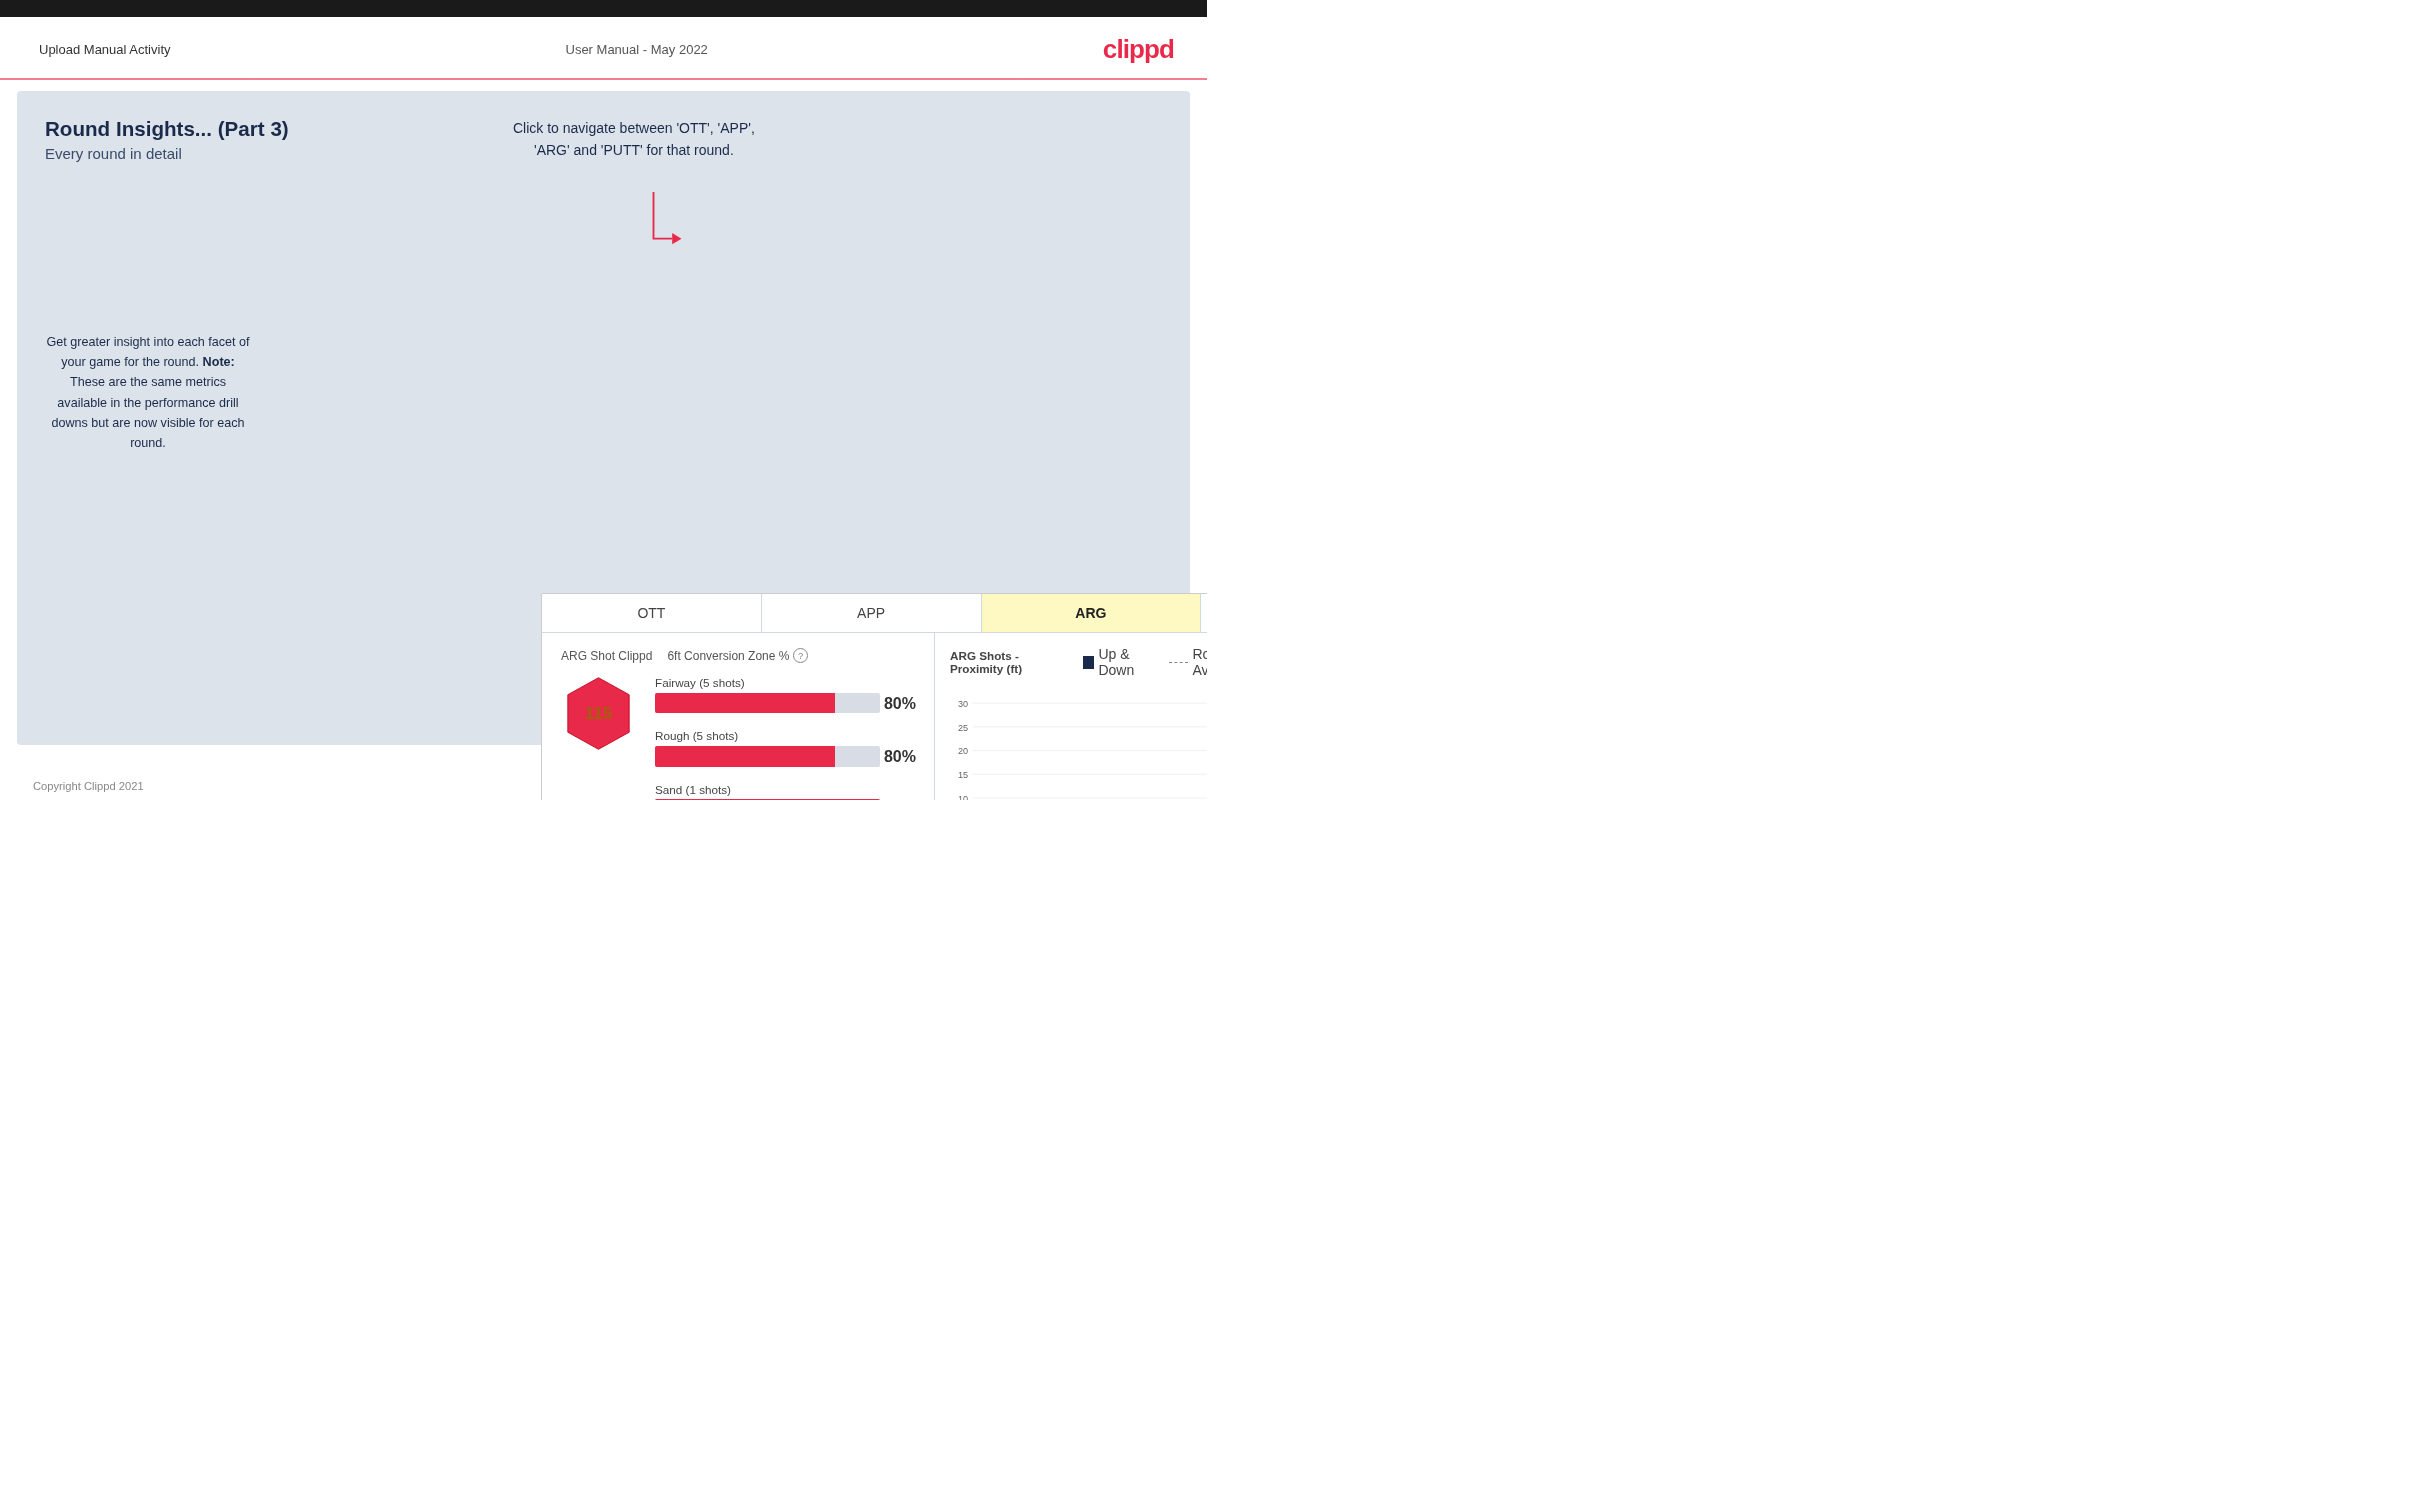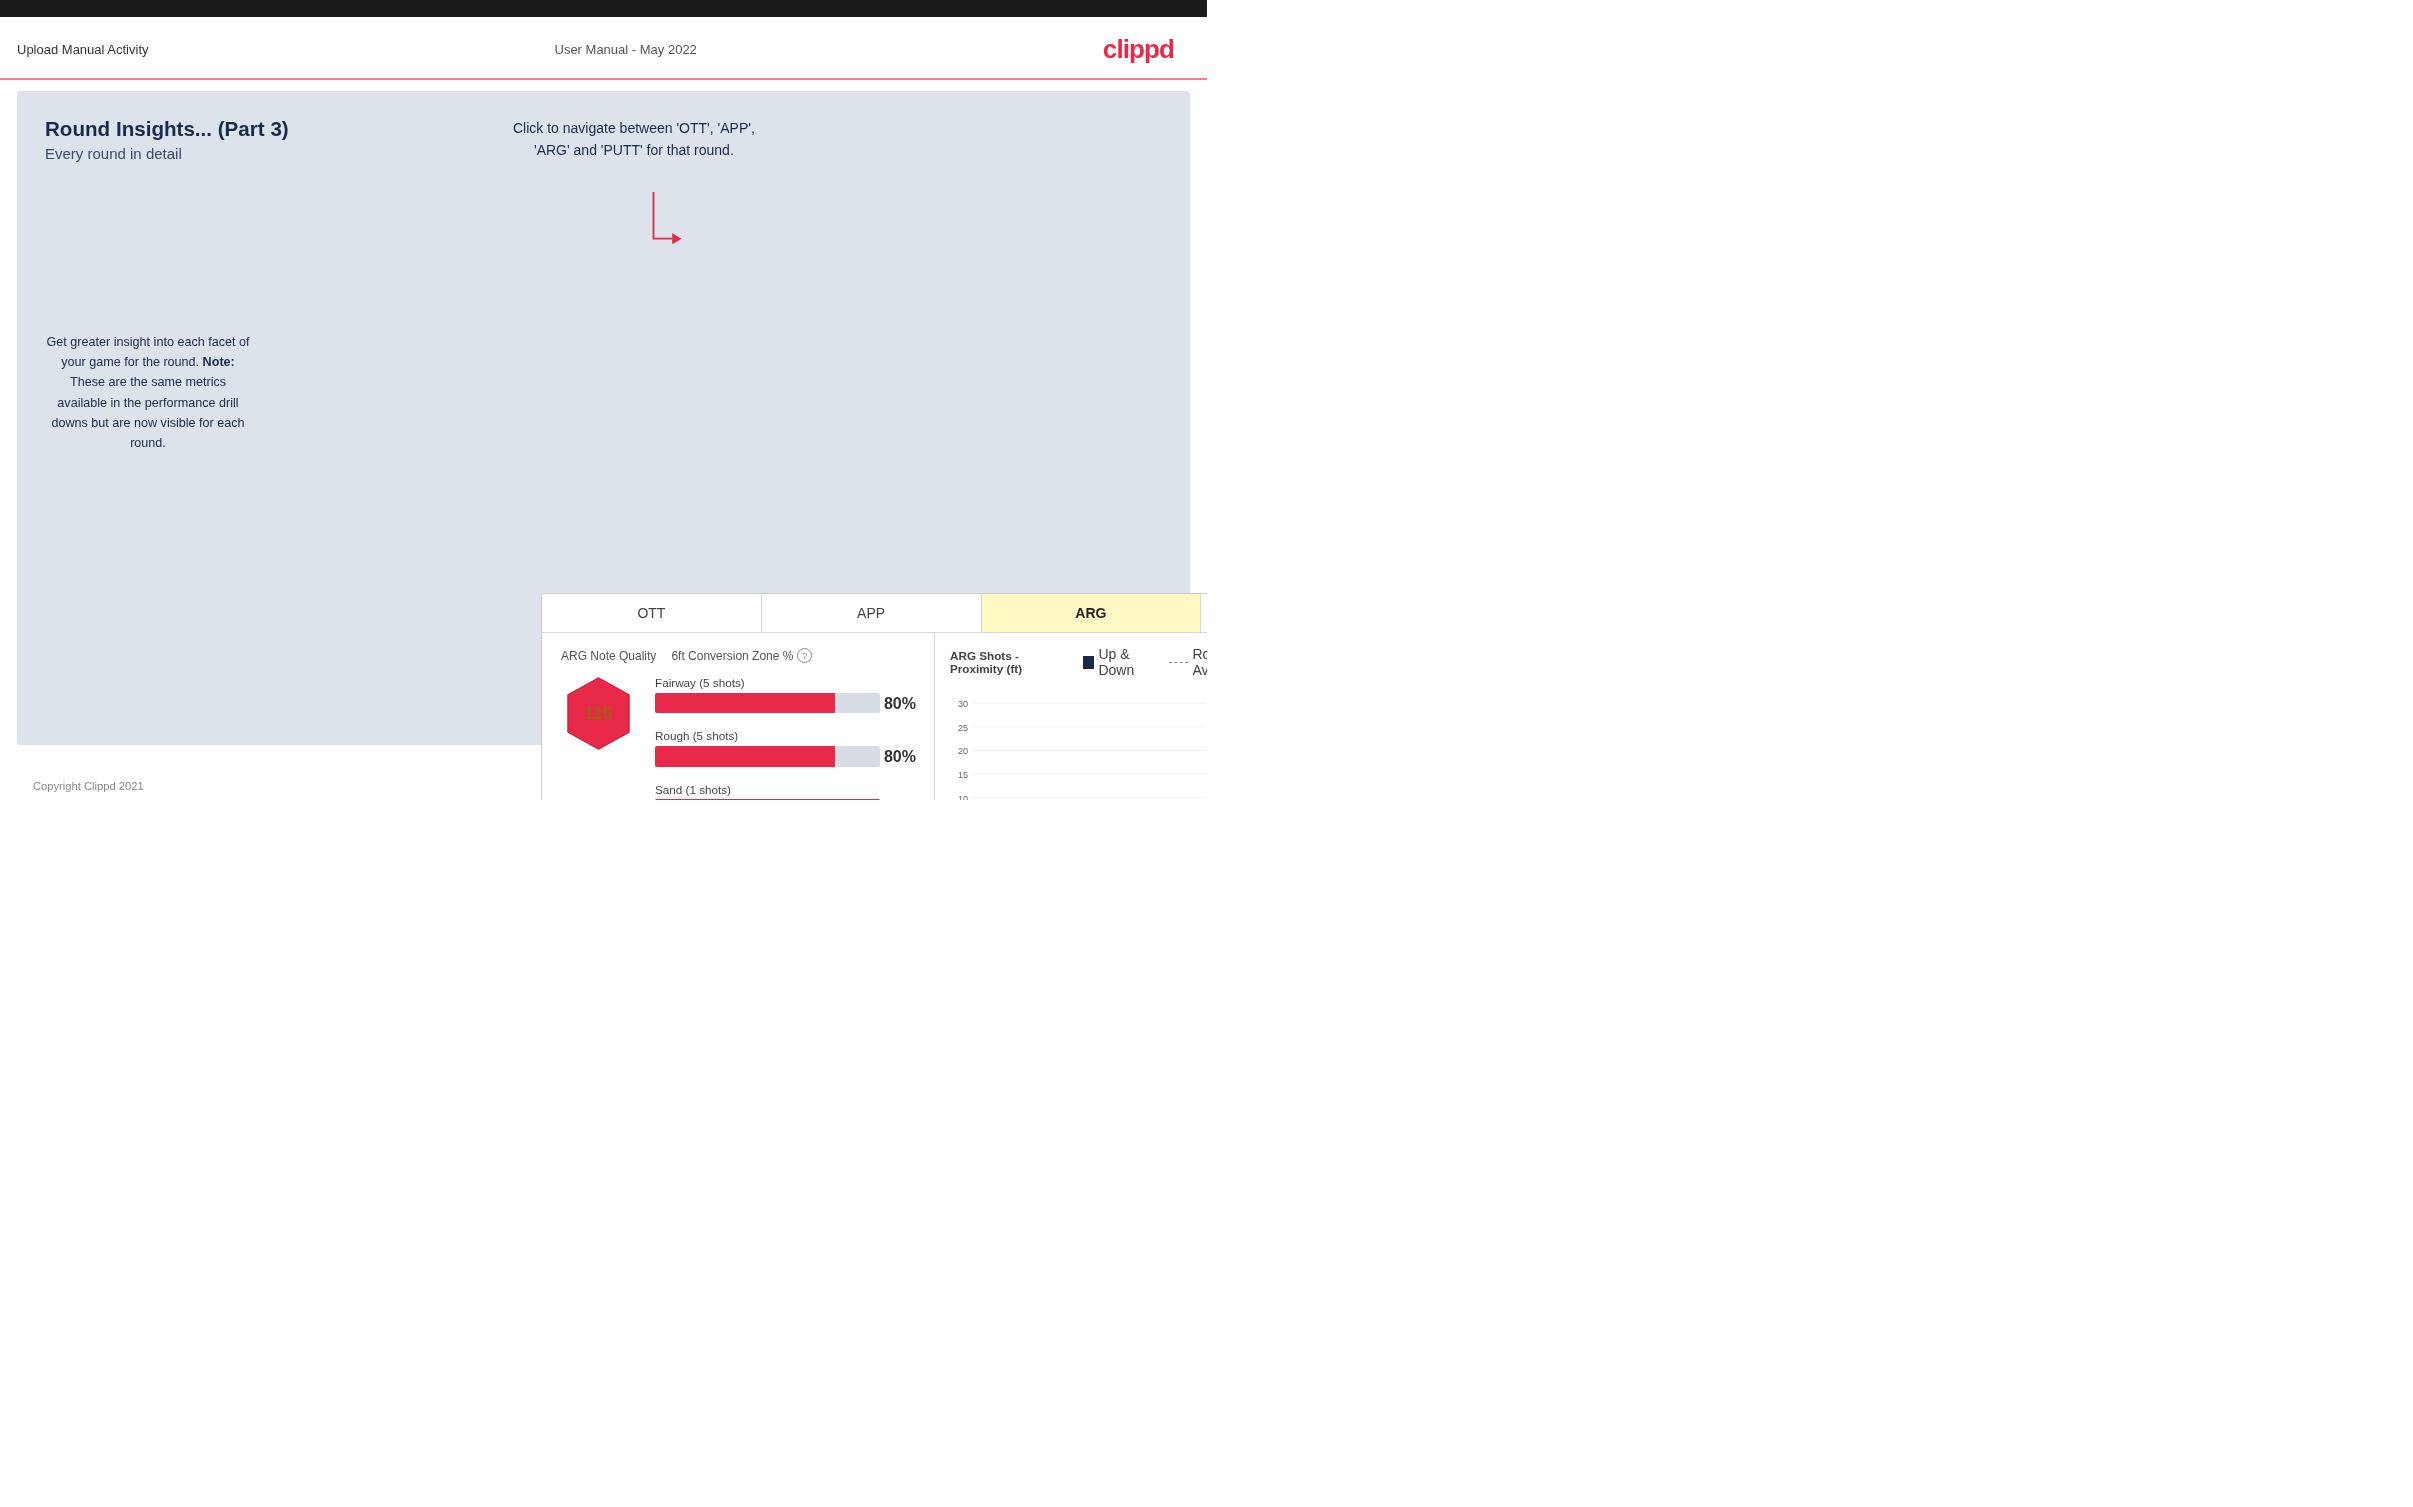--- a/index.html
+++ b/index.html
@@ -13,21 +13,21 @@
     .top-bar {
       background: #1a1a1a;
       height: 17px;
       width: 100%;
     }
     
     .header {
       display: flex;
       align-items: center;
       justify-content: space-between;
-      padding: 17px 33px 13px 17px;
+      padding: 17px 33px 13px 39px;
     }
     .header-left {
       font-size: 13px;
       color: #333;
     }
     .header-center {
       font-size: 13px;
       color: #555;
     }
     .clippd-logo {
@@ -372,21 +372,21 @@
         <div class="tab">APP</div>
         <div class="tab active">ARG</div>
         <div class="tab">PUTT</div>
       </div>
 
       <div class="panel-body">
 
         <div class="left-panel">
 
           <div class="shot-quality-header">
-            <span class="shot-quality-label">ARG Note Quality</span>
+            <span class="shot-quality-label">ARG Shot Clippd</span>
             <span class="conversion-zone-label">
               <span>6ft Conversion Zone %</span>
               <span class="help-icon">?</span>
             </span>
           </div>
 
           <div class="hex-score-area">
 
             <div class="hexagon">
               <svg width="75" height="82" viewBox="0 0 80 88">

